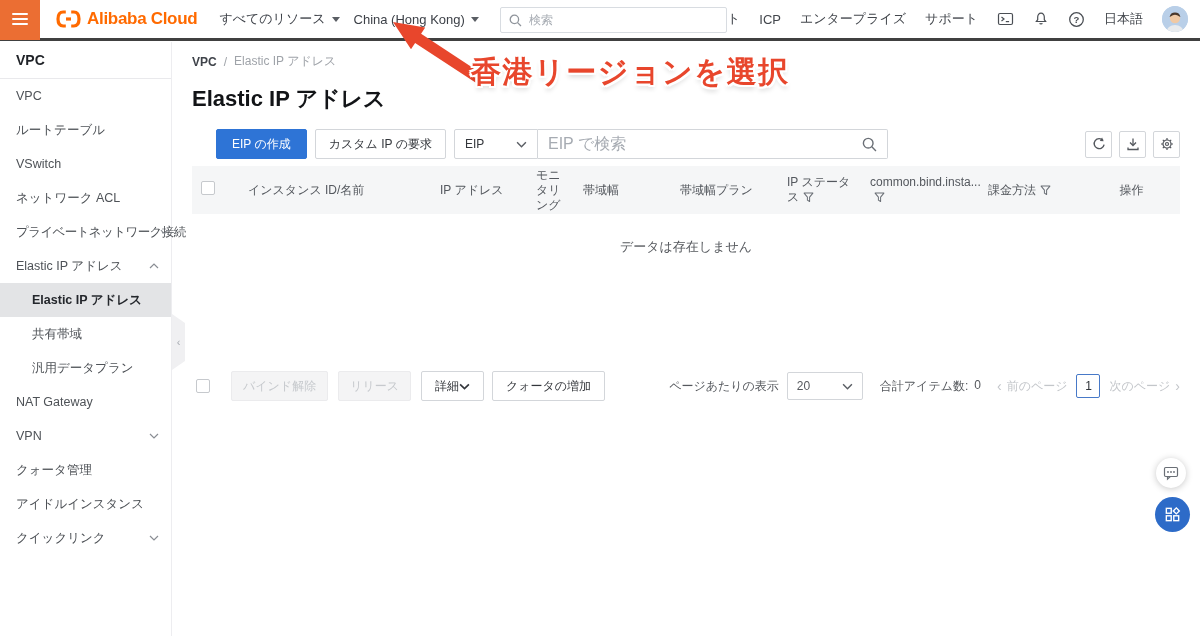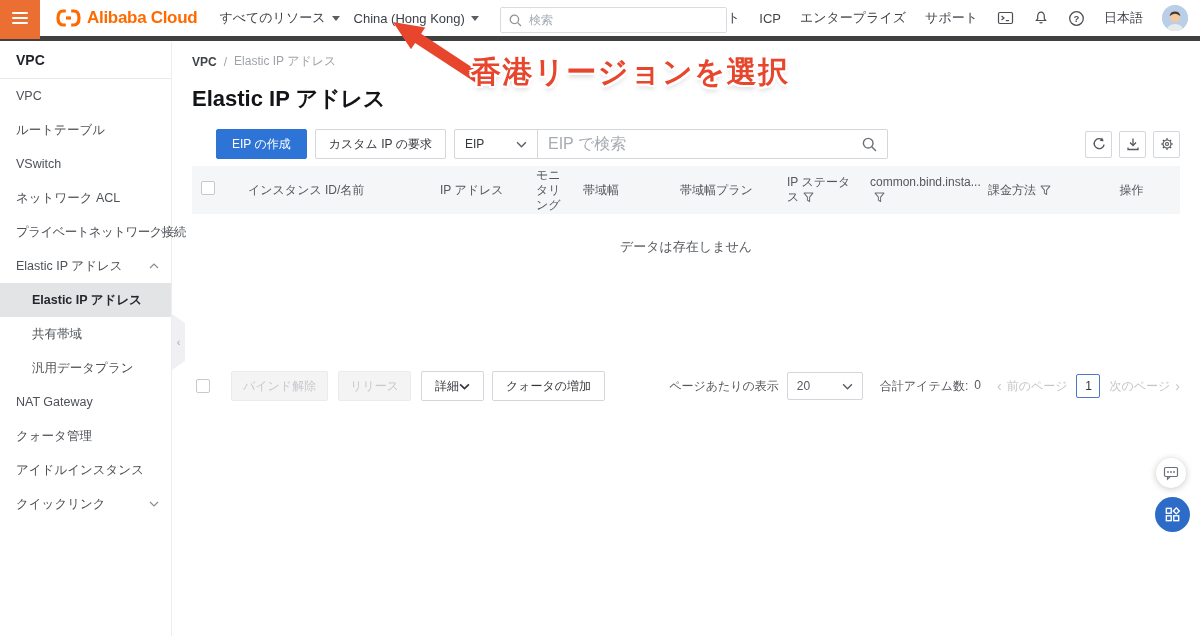--- a/index.html
+++ b/index.html
@@ -6,21 +6,21 @@
   html,body { width:1200px; height:636px; }
   body {
     font-family: "Liberation Sans", "DejaVu Sans", sans-serif;
     background:#fff; color:#333; position:relative; overflow:hidden;
     font-size:13px;
   }
   svg { display:block; }
 
   
   .header { position:absolute; top:0; left:0; right:0; height:41px; background:#fff;
-            border-bottom:5px solid #404040; display:flex; align-items:center; z-index:20; }
+            border-bottom:3px solid #404040; display:flex; align-items:center; z-index:20; }
   .hamburger { width:40px; height:42px; background:#eb6e33; flex:0 0 40px;
                display:flex; flex-direction:column; gap:3px; align-items:center; justify-content:center; cursor:pointer; }
   .hamburger i { width:16px; height:2px; background:#fff; border-radius:1px; }
   .logo { display:flex; align-items:center; gap:5px; margin-left:15px; cursor:pointer; }
   .logo-text { color:#ff6a00; font-weight:bold; font-size:17px; letter-spacing:-0.3px; }
   .hdr-drop { display:flex; align-items:center; gap:6px; font-size:13px; color:#3d4148; cursor:pointer; }
   .hdr-drop.first { margin-left:22px; }
   .hdr-drop + .hdr-drop { margin-left:14px; }
   .caret-down { width:0; height:0; border-left:4px solid transparent; border-right:4px solid transparent;
                 border-top:5px solid #5a5e64; }
@@ -221,20 +221,28 @@
     <span class="side-chev">
       <svg width="10" height="6" viewBox="0 0 10 6">
           <polyline points="1,5 5,1 9,5" stroke="#8a8e94" stroke-width="1.2" fill="none"></polyline>
         </svg>
     </span>
   </div>
   <div class="side-item indent selected"><span>Elastic IP アドレス</span></div>
   <div class="side-item indent"><span>共有帯域</span></div>
   <div class="side-item indent"><span>汎用データプラン</span></div>
   <div class="side-item"><span>NAT Gateway</span></div>
+  <div class="side-item">
+    <span>VPN</span>
+    <span class="side-chev">
+      <svg width="10" height="6" viewBox="0 0 10 6">
+          <polyline points="1,1 5,5 9,1" stroke="#8a8e94" stroke-width="1.2" fill="none"></polyline>
+        </svg>
+    </span>
+  </div>
   <div class="side-item"><span>クォータ管理</span></div>
   <div class="side-item"><span>アイドルインスタンス</span></div>
   <div class="side-item">
     <span>クイックリンク</span>
     <span class="side-chev">
       <svg width="10" height="6" viewBox="0 0 10 6">
           <polyline points="1,1 5,5 9,1" stroke="#8a8e94" stroke-width="1.2" fill="none"></polyline>
         </svg>
     </span>
   </div>

